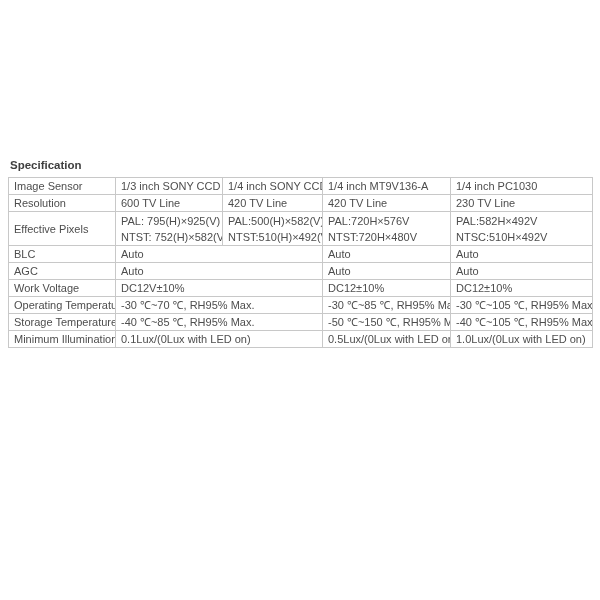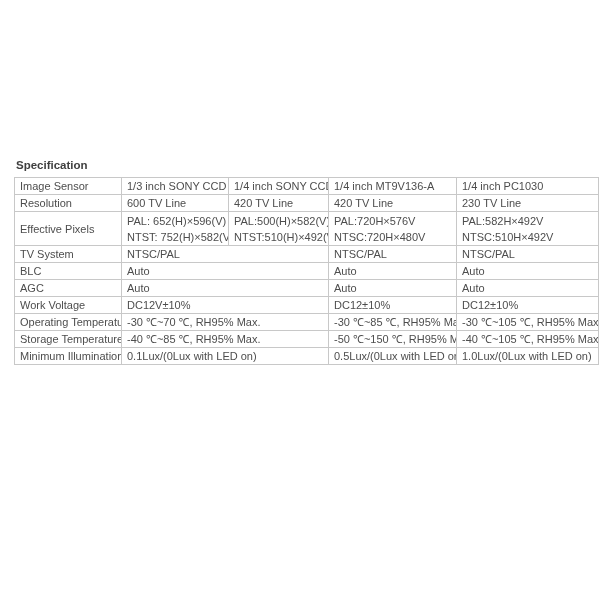--- a/index.html
+++ b/index.html
@@ -4,21 +4,21 @@
 <style>
   * { box-sizing: border-box; }
   html, body { margin: 0; padding: 0; }
   body {
     width: 600px; height: 600px;
     background: #ffffff;
     font-family: "Liberation Sans", sans-serif;
     color: #4d4d4d;
     overflow: hidden;
   }
-  .page { padding: 159px 8px 0 8px; margin-left: 6px; }
+  .page { padding: 159px 8px 0 8px; }
   .heading {
     font-size: 11.5px;
     font-weight: bold;
     color: #3f3f3f;
     margin: 0 0 6px 2px;
   }
   table.spec {
     border-collapse: collapse;
     table-layout: fixed;
     width: 584px;
@@ -65,41 +65,35 @@
       <tr>
         <td>Resolution</td>
         <td>600 TV Line</td>
         <td>420 TV Line</td>
         <td>420 TV Line</td>
         <td>230 TV Line</td>
       </tr>
       <tr>
         <td class="twoline">Effective Pixels</td>
         <td class="twoline">
-          <div>PAL: 652(H)×596(V)</div>
+          <div>PAL: 795(H)×925(V)</div>
           <div>NTST: 752(H)×582(V)</div>
         </td>
         <td class="twoline">
           <div>PAL:500(H)×582(V)</div>
           <div>NTST:510(H)×492(V)</div>
         </td>
         <td class="twoline">
           <div>PAL:720H×576V</div>
-          <div>NTSC:720H×480V</div>
+          <div>NTST:720H×480V</div>
         </td>
         <td class="twoline">
           <div>PAL:582H×492V</div>
           <div>NTSC:510H×492V</div>
         </td>
-      </tr>
-      <tr>
-        <td>TV System</td>
-        <td colspan="2">NTSC/PAL</td>
-        <td>NTSC/PAL</td>
-        <td>NTSC/PAL</td>
       </tr>
       <tr>
         <td>BLC</td>
         <td colspan="2">Auto</td>
         <td>Auto</td>
         <td>Auto</td>
       </tr>
       <tr>
         <td>AGC</td>
         <td colspan="2">Auto</td>

